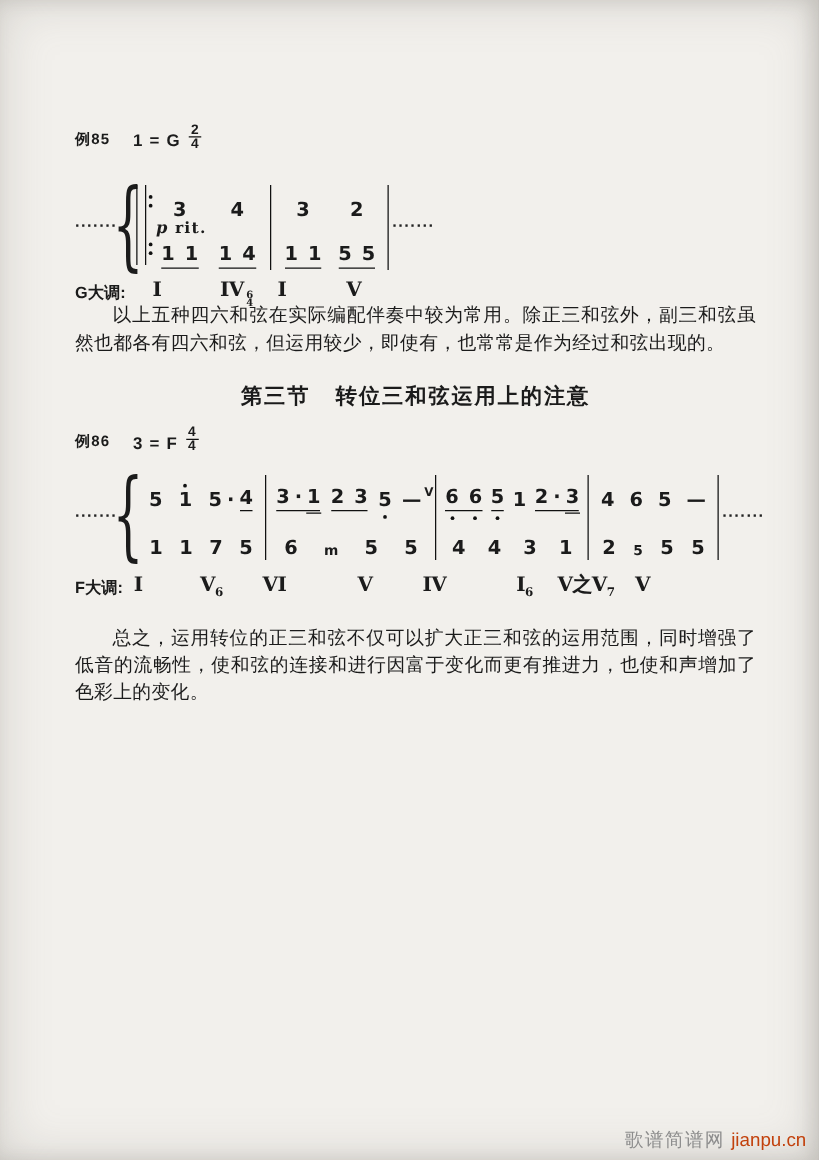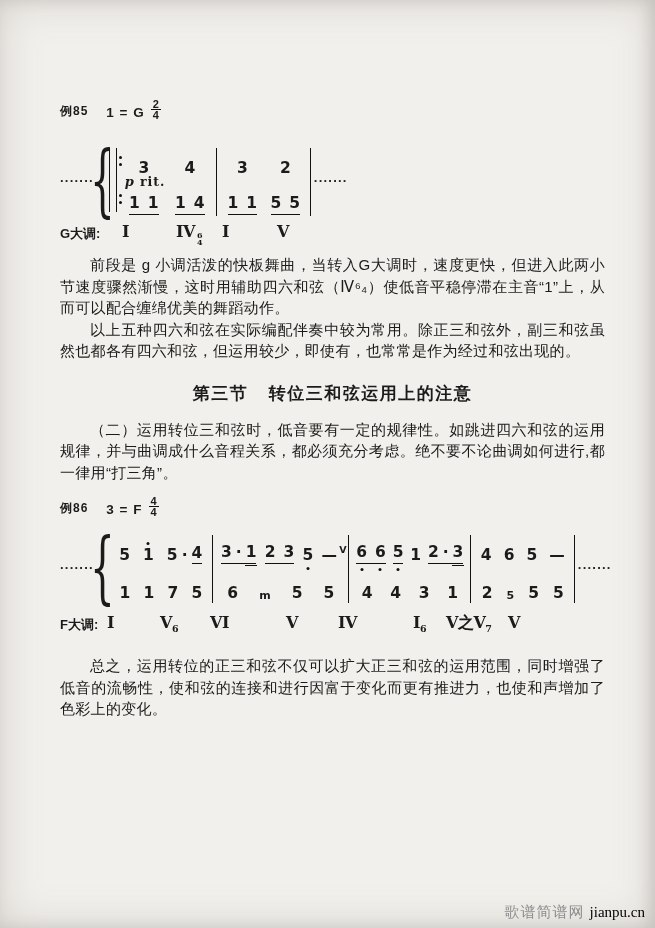--- a/index.html
+++ b/index.html
@@ -55,21 +55,21 @@
   .chord-key{position:absolute;left:0;top:3px;font-size:13px;font-weight:bold;font-family:"Liberation Sans","DejaVu Sans",sans-serif;}
   .rn{position:absolute;top:0;font-weight:bold;font-size:16px;letter-spacing:-.5px;}
   .rn .stack{display:inline-flex;flex-direction:column;font-size:8px;line-height:7px;margin-left:2px;transform:translateY(1px);letter-spacing:0;}
   .rn .stack i{font-style:normal;}
   .rn sub{font-size:9.5px;letter-spacing:0;}
   
   .para{margin:0;font-size:15px;line-height:21.5px;text-align:justify;text-indent:2em;letter-spacing:.3px;}
   .section-heading{text-align:center;font-weight:bold;font-size:17px;letter-spacing:1.5px;margin:20px 0 14px 0;}
   .section-heading .sec{margin-right:1.2em;}
   .watermark{position:absolute;right:10px;bottom:6px;font-size:15px;color:#8d8d8d;letter-spacing:1px;}
-  .watermark .domain{color:#000000;letter-spacing:0;font-family:Liberation Serif, serif;}
+  .watermark .domain{color:#c2410c;letter-spacing:0;}
   
   .mt12{margin-top:12px}.mt14{margin-top:14px}.mt16{margin-top:16px}.mt22{margin-top:22px}.mt26{margin-top:26px}
 </style>
 </head>
 <body>
 
 <div class="page">
 
   <div class="ex-label">
     <span class="ex-num">例85</span>
@@ -143,28 +143,26 @@
     <span class="chord-key">G大调:</span>
   <span class="rn" style="left: 62px;">I</span>
       <span class="rn" style="left: 116px;">IV<span class="stack">
           <i>6</i>
           <i>4</i>
         </span></span>
       <span class="rn" style="left: 162px;">I</span>
       <span class="rn" style="left: 217px;">V</span>
     </div>
 
-  <p class="para mt12">前段是 g 小调活泼的快板舞曲，当转入G大调时，速度更快，但进入此两小节速度骤然渐慢，这时用辅助四六和弦（Ⅳ⁶₄）使低音平稳停滞在主音“1”上，从而可以配合缠绵优美的舞蹈动作。</p>
   <p class="para">以上五种四六和弦在实际编配伴奏中较为常用。除正三和弦外，副三和弦虽然也都各有四六和弦，但运用较少，即使有，也常常是作为经过和弦出现的。</p>
 
   <div class="section-heading">
     <span class="sec">第三节</span><span>转位三和弦运用上的注意</span>
   </div>
 
-  <p class="para">（二）运用转位三和弦时，低音要有一定的规律性。如跳进四六和弦的运用规律，并与曲调成什么音程关系，都必须充分考虑。绝不要不论曲调如何进行,都一律用“打三角”。</p>
 
   <div class="ex-label mt14">
     <span class="ex-num">例86</span>
     <span class="ex-key">3 = F</span>
     <span class="meter">
       <i class="num">4</i>
       <i class="den">4</i>
     </span>
   </div>
 

